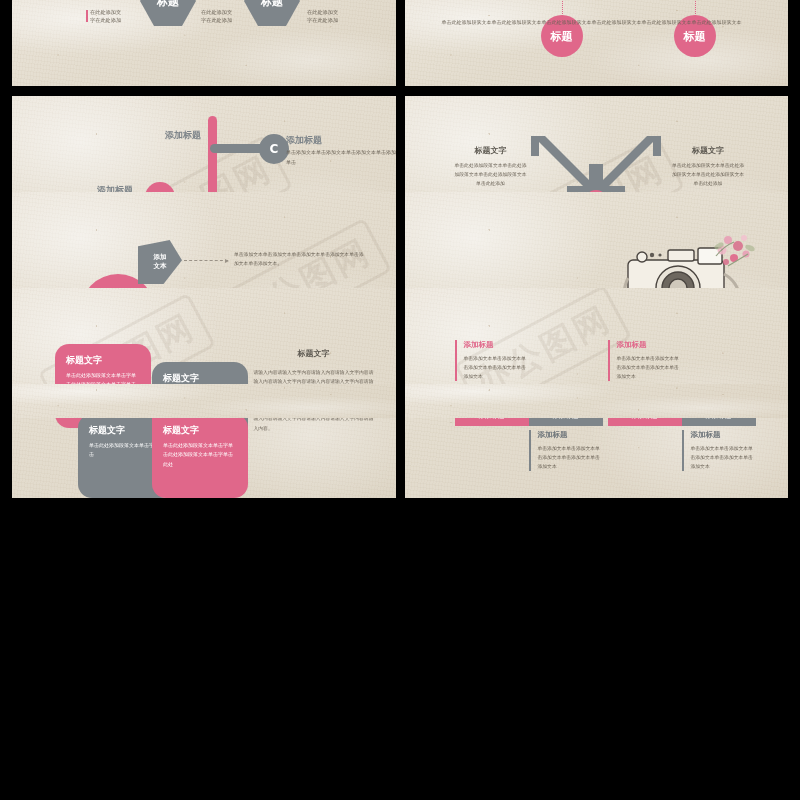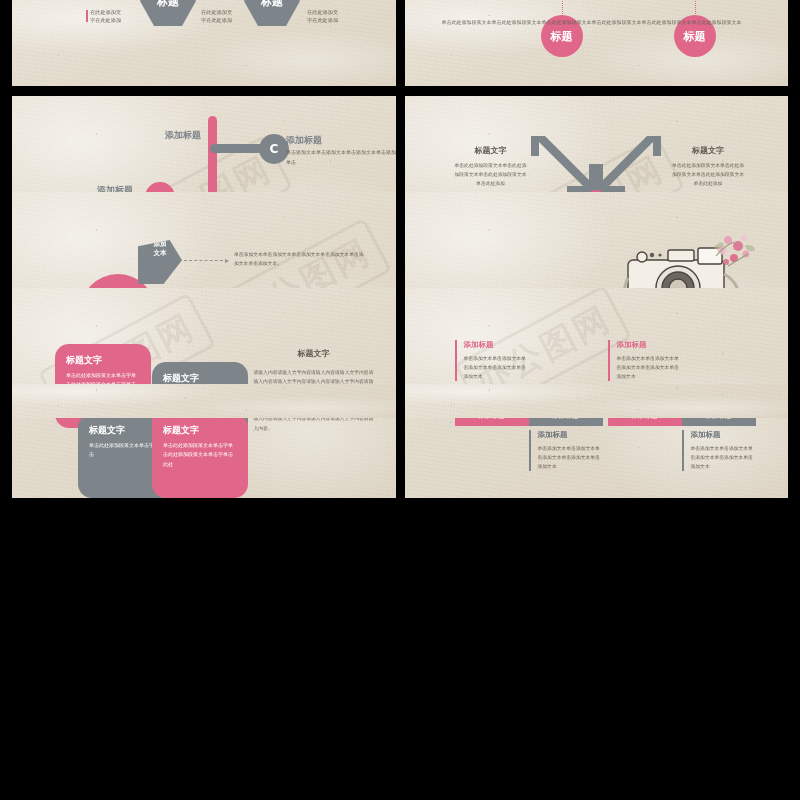--- a/index.html
+++ b/index.html
@@ -94,21 +94,21 @@
             width:22px; height:22px; border-radius:50%; background:#e0678a; }
   .acap { position:absolute; width:72px; font-size:4.8px; color:#6a6256; line-height:1.85; text-align:center; }
   .acap b { display:block; font-size:8px; color:#5e5a52; margin-bottom:3px; font-weight:bold; }
 
   
   .bigcircle { position:absolute; width:76px; height:76px; border-radius:50%;
                background:#e0678a; color:#fff; display:flex; flex-direction:column;
                align-items:center; justify-content:center; font-size:10px;
                font-weight:bold; line-height:1.35; }
   .petal { position:absolute; background:#7e858a; color:#fff; font-size:6.5px;
-           display:flex; flex-direction:column; align-items:center; 
+           display:flex; flex-direction:column; align-items:center; justify-content:center;
            line-height:1.4; font-weight:bold; }
   .pcap { position:absolute; font-size:4.8px; color:#6a6256; line-height:1.9; width:130px; }
   .dash { position:absolute; height:0; border-top:1px dashed #9a9287; }
   .dash:after { content:''; position:absolute; right:-1px; top:-2.5px;
                 border-left:4px solid #9a9287; border-top:2.5px solid transparent;
                 border-bottom:2.5px solid transparent; }
 
   
   .camtitle { position:absolute; left:24%; top:56%; font-size:13px; font-weight:bold; color:#e0678a; }
   .camsub { position:absolute; left:16%; top:66%; width:58%; font-size:3.6px;

